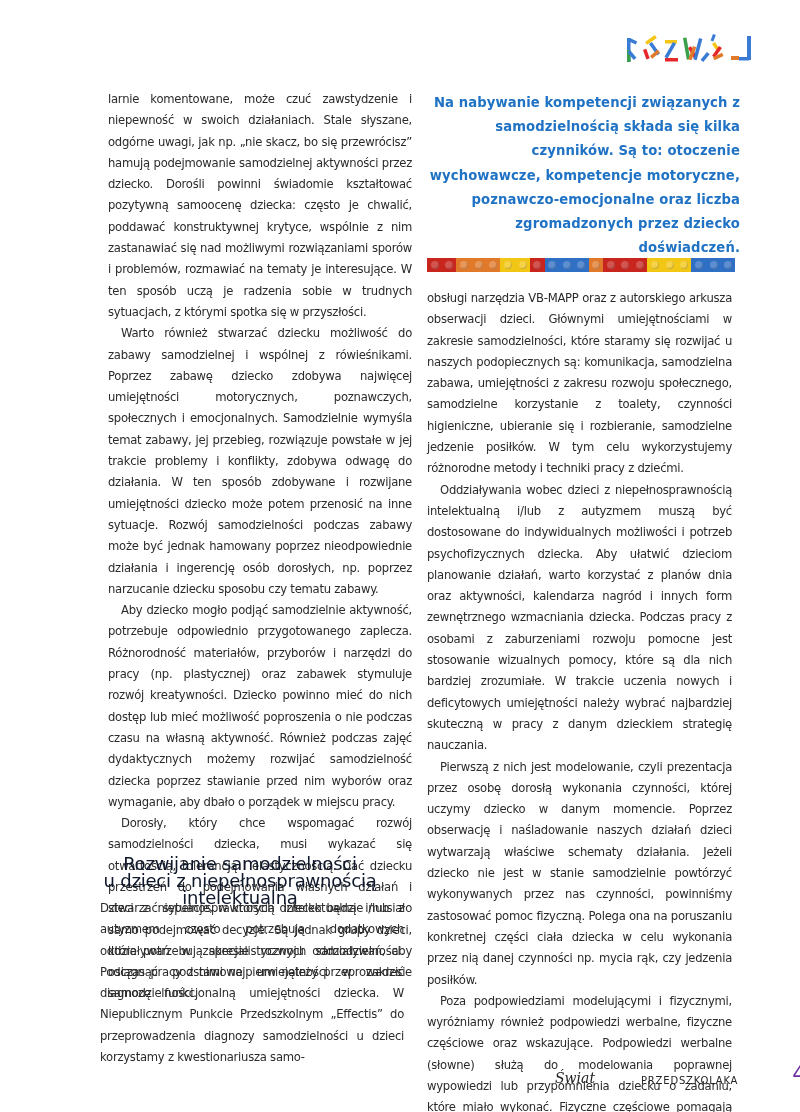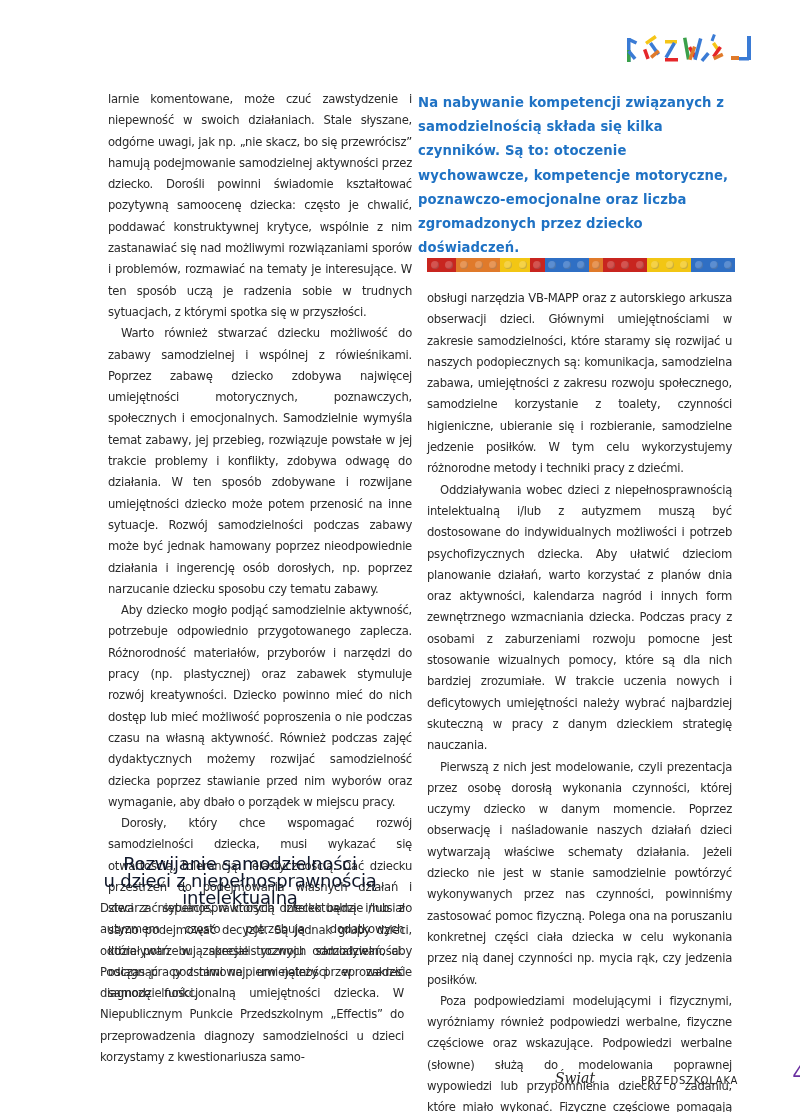--- a/index.html
+++ b/index.html
@@ -3,21 +3,21 @@
 <meta charset="utf-8">
 <style>
   html, body { margin: 0; padding: 0; background: #ffffff; }
   body { width: 800px; height: 1112px; position: relative; overflow: hidden; font-family: "DejaVu Sans", sans-serif; color: #2a2a2a; }
   .logo { position: absolute; left: 625px; top: 32px; width: 140px; height: 36px; }
   .col { position: absolute; font-size: 11.6px; line-height: 21.3px; text-align: justify; letter-spacing: -0.25px; }
   .col p { margin: 0; }
   .col p.ind { text-indent: 13px; }
   #left { left: 88px; top: 89px; width: 304px; margin-left: 20px; }
   #right { left: 427px; top: 288px; width: 305px; }
-  .pull { position: absolute; left: 418px; top: 91px; width: 322px; text-align: left; color: #1f72c4; font-weight: bold; font-size: 13.2px; line-height: 24.2px; letter-spacing: 0.1px; }
+  .pull { position: absolute; left: 418px; top: 91px; width: 322px; text-align: right; color: #1f72c4; font-weight: bold; font-size: 13.2px; line-height: 24.2px; letter-spacing: 0.1px; }
   .bricks { position: absolute; left: 427px; top: 258px; height: 14px; display: flex; }
   .brick { width: 14.7px; height: 14px; position: relative; }
   .brick::after { content: ""; position: absolute; left: 3.5px; top: 3px; width: 8px; height: 8px; border-radius: 50%; background: rgba(255,255,255,0.22); box-shadow: inset -1px -1px 1px rgba(0,0,0,0.18); }
   .heading { position: absolute; left: 88px; top: 840px; width: 304px; text-align: center; color: #0f172a; font-size: 18px; line-height: 17px; font-weight: normal; letter-spacing: -0.2px; }
   #left2 { left: 100px; top: 898px; width: 304px; }
   .footer { position: absolute; left: 555px; top: 1062px; height: 24px; display: flex; align-items: flex-end; gap: 40px; }
   .brand-script { font-family: "DejaVu Serif", serif; font-style: italic; font-size: 14px; color: #222; margin-right: 6px; }
   .brand-caps { font-weight: normal; font-size: 10px; letter-spacing: 0.8px; color: #222; }
   .pagenum { color: #6a2fa0; font-size: 22px; margin-left: 14px; }
 </style>

